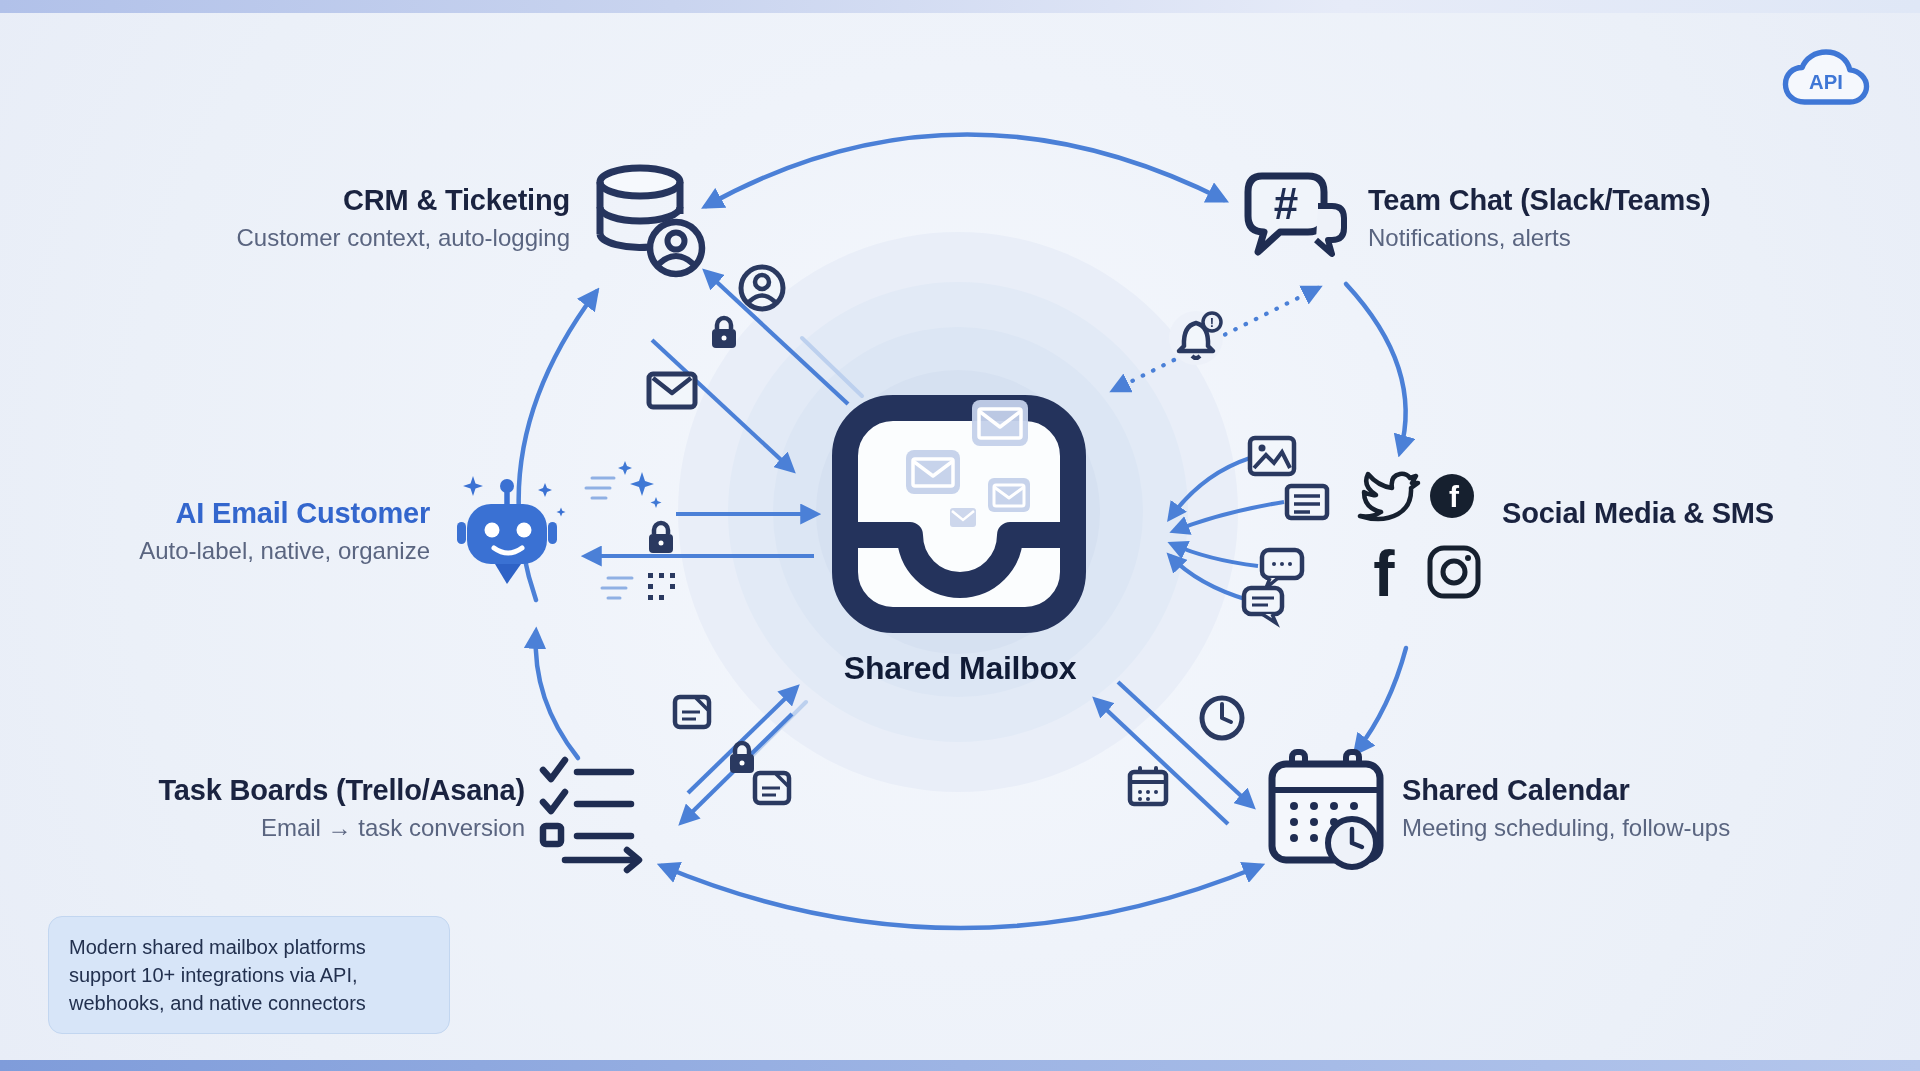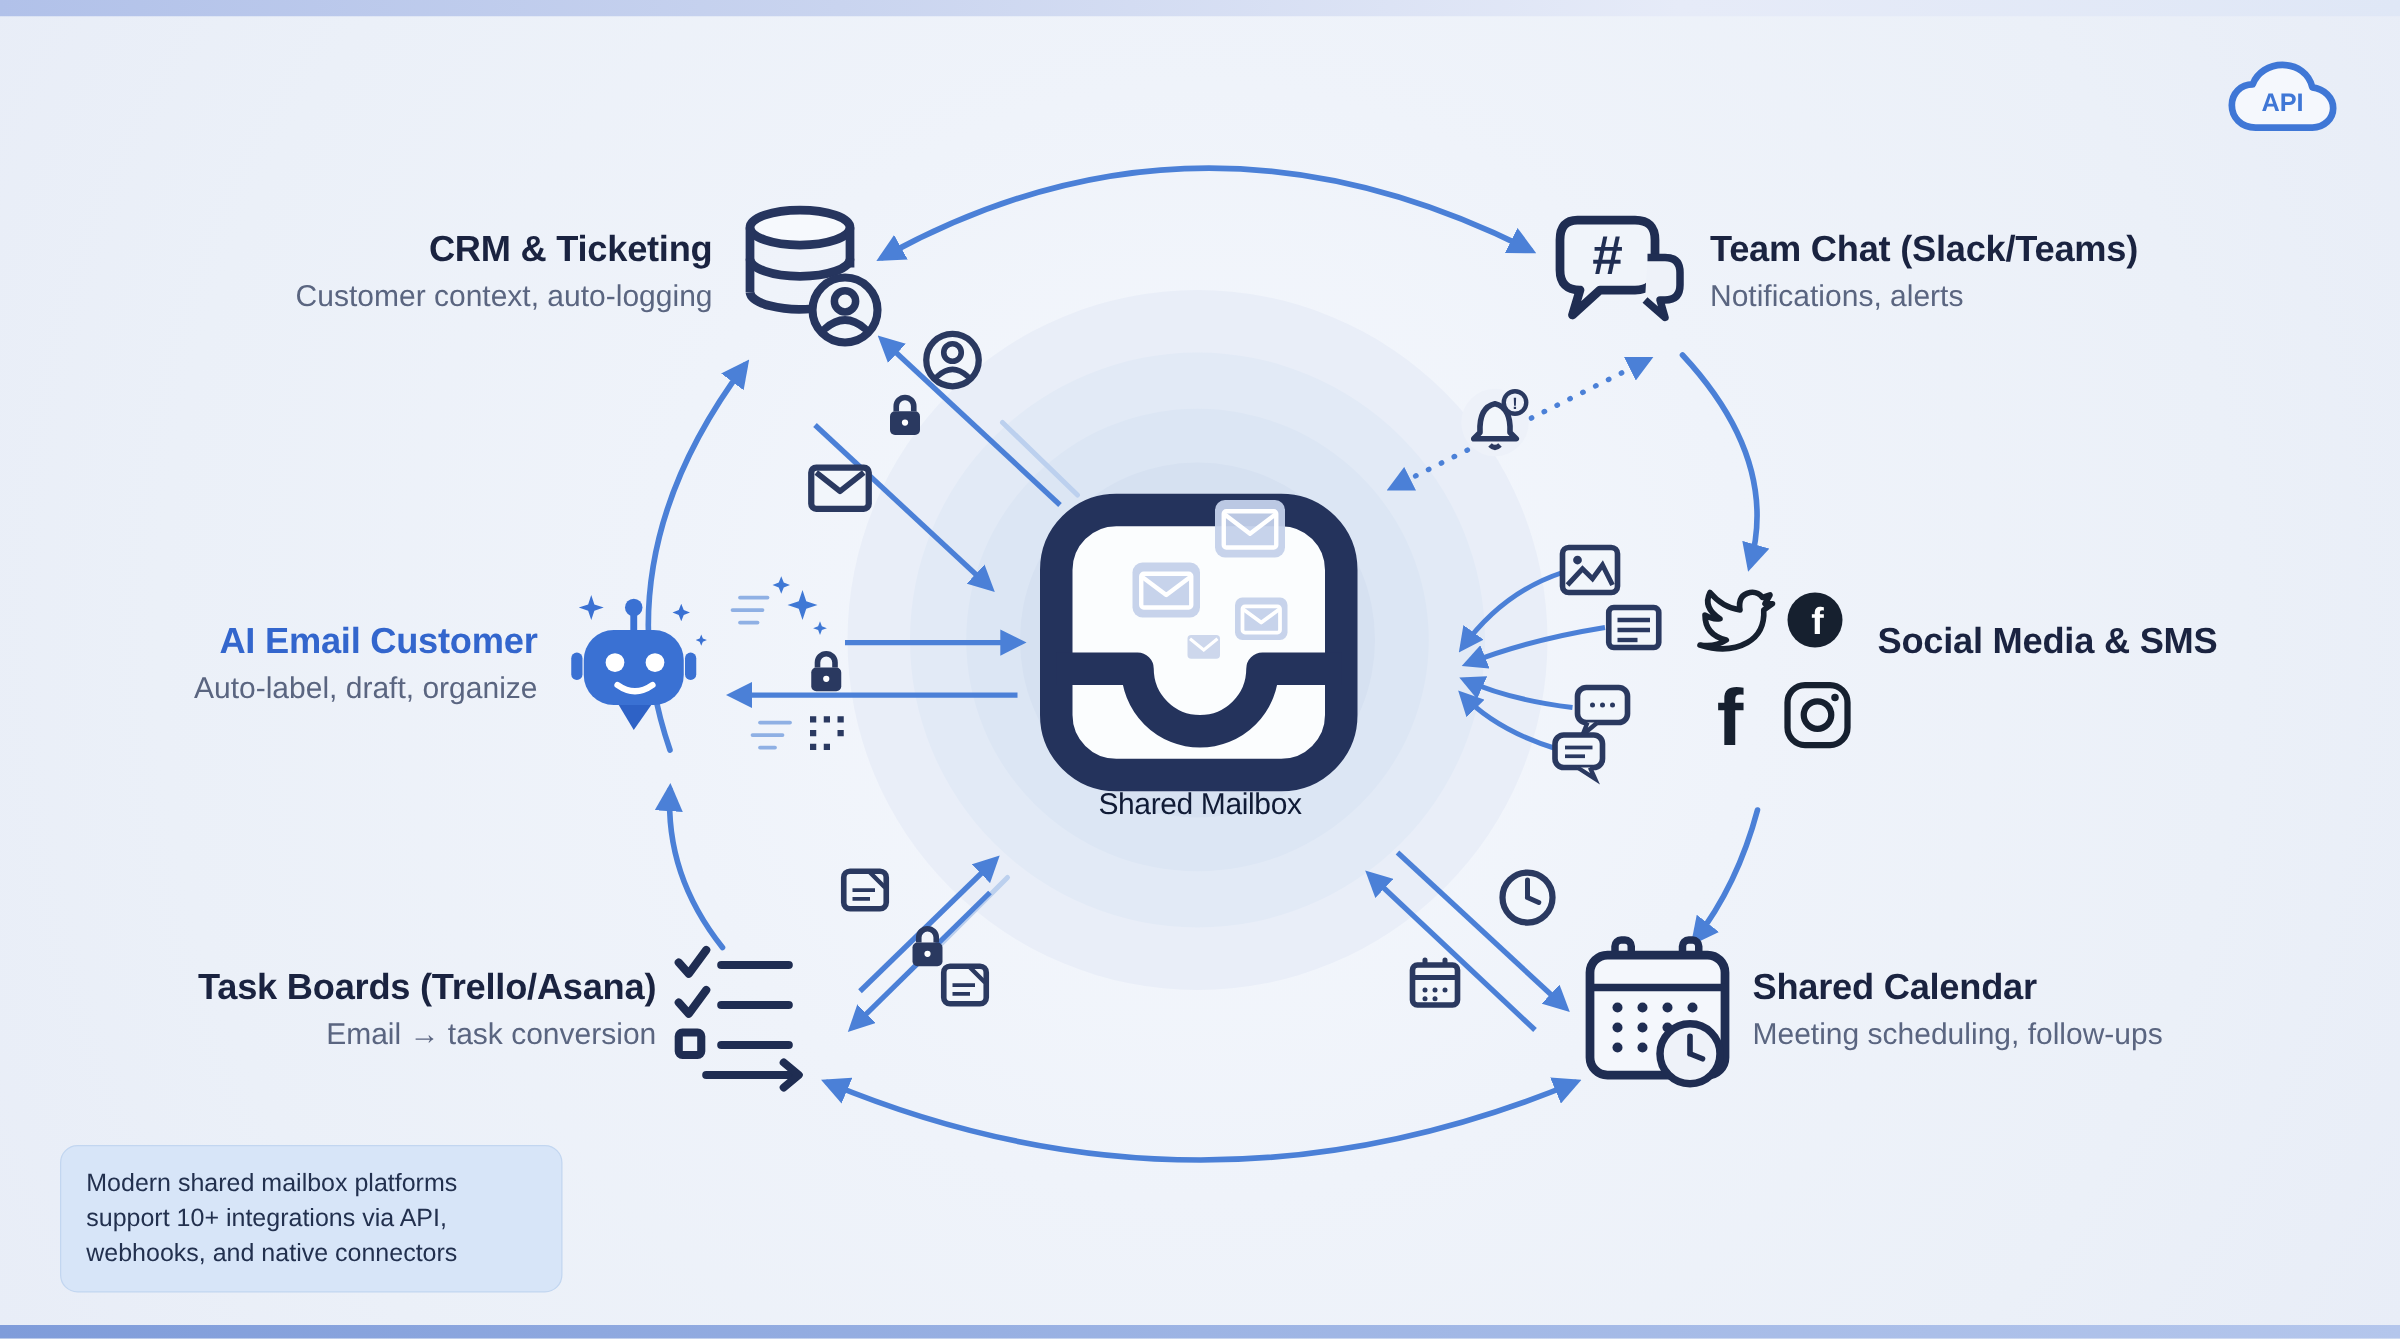--- a/index.html
+++ b/index.html
@@ -12,22 +12,22 @@
     background:linear-gradient(90deg,#b1c1e9 0%,#c9d4ef 35%,#e6ebf8 70%,#dfe7f6 100%); }
   .bottom-strip { position:absolute; bottom:0; left:0; right:0; height:11px;
     background:linear-gradient(90deg,#7f9cda 0%,#9db4e4 50%,#b4c6ec 100%); }
   .deco { position:absolute; left:0; top:0; }
   .icon-svg { position:absolute; }
   .node-text { position:absolute; }
   .node-title { font-size:29px; font-weight:bold; color:#1a2340; letter-spacing:-0.2px; }
   .node-sub { font-size:24px; color:#5a6580; margin-top:7px; }
   .align-right { text-align:right; }
   .ai-title { color:#3366cd !important; }
-  .center-label { position:absolute; left:710px; top:630px; width:500px; text-align:center;
-    font-size:24px; font-weight:normal; color:#101b36; letter-spacing:-0.3px; }
+  .center-label { position:absolute; left:710px; top:650px; width:500px; text-align:center;
+    font-size:32px; font-weight:bold; color:#101b36; letter-spacing:-0.3px; }
   .note-card { position:absolute; left:48px; top:916px; width:360px;
     background:#d7e5f8; border:1px solid #c2d6f0; border-radius:14px;
     padding:16px 20px; font-size:20px; line-height:1.4; color:#22304e; }
   .api-badge { position:absolute; left:1778px; top:46px; }
   svg text { font-family:"Liberation Sans", sans-serif; }
 </style>
 </head>
 <body>
 
 <div class="stage">
@@ -313,21 +313,21 @@
     <div class="node-sub">Notifications, alerts</div>
   </div>
 
   <div class="node-text align-right" style="left:120px; top:184px; width:450px;">
     <div class="node-title">CRM &amp; Ticketing</div>
     <div class="node-sub">Customer context, auto-logging</div>
   </div>
 
   <div class="node-text align-right" style="left:40px; top:497px; width:390px;">
     <div class="node-title ai-title">AI Email Customer</div>
-    <div class="node-sub">Auto-label, draft, organize</div>
+    <div class="node-sub">Auto-label, native, organize</div>
   </div>
 
   <div class="node-text" style="left:1502px; top:497px; width:400px;">
     <div class="node-title">Social Media &amp; SMS</div>
   </div>
 
   <div class="node-text align-right" style="left:95px; top:774px; width:430px;text-align:right;">
     <div class="node-title">Task Boards (Trello/Asana)</div>
     <div class="node-sub">Email → task conversion</div>
   </div>

